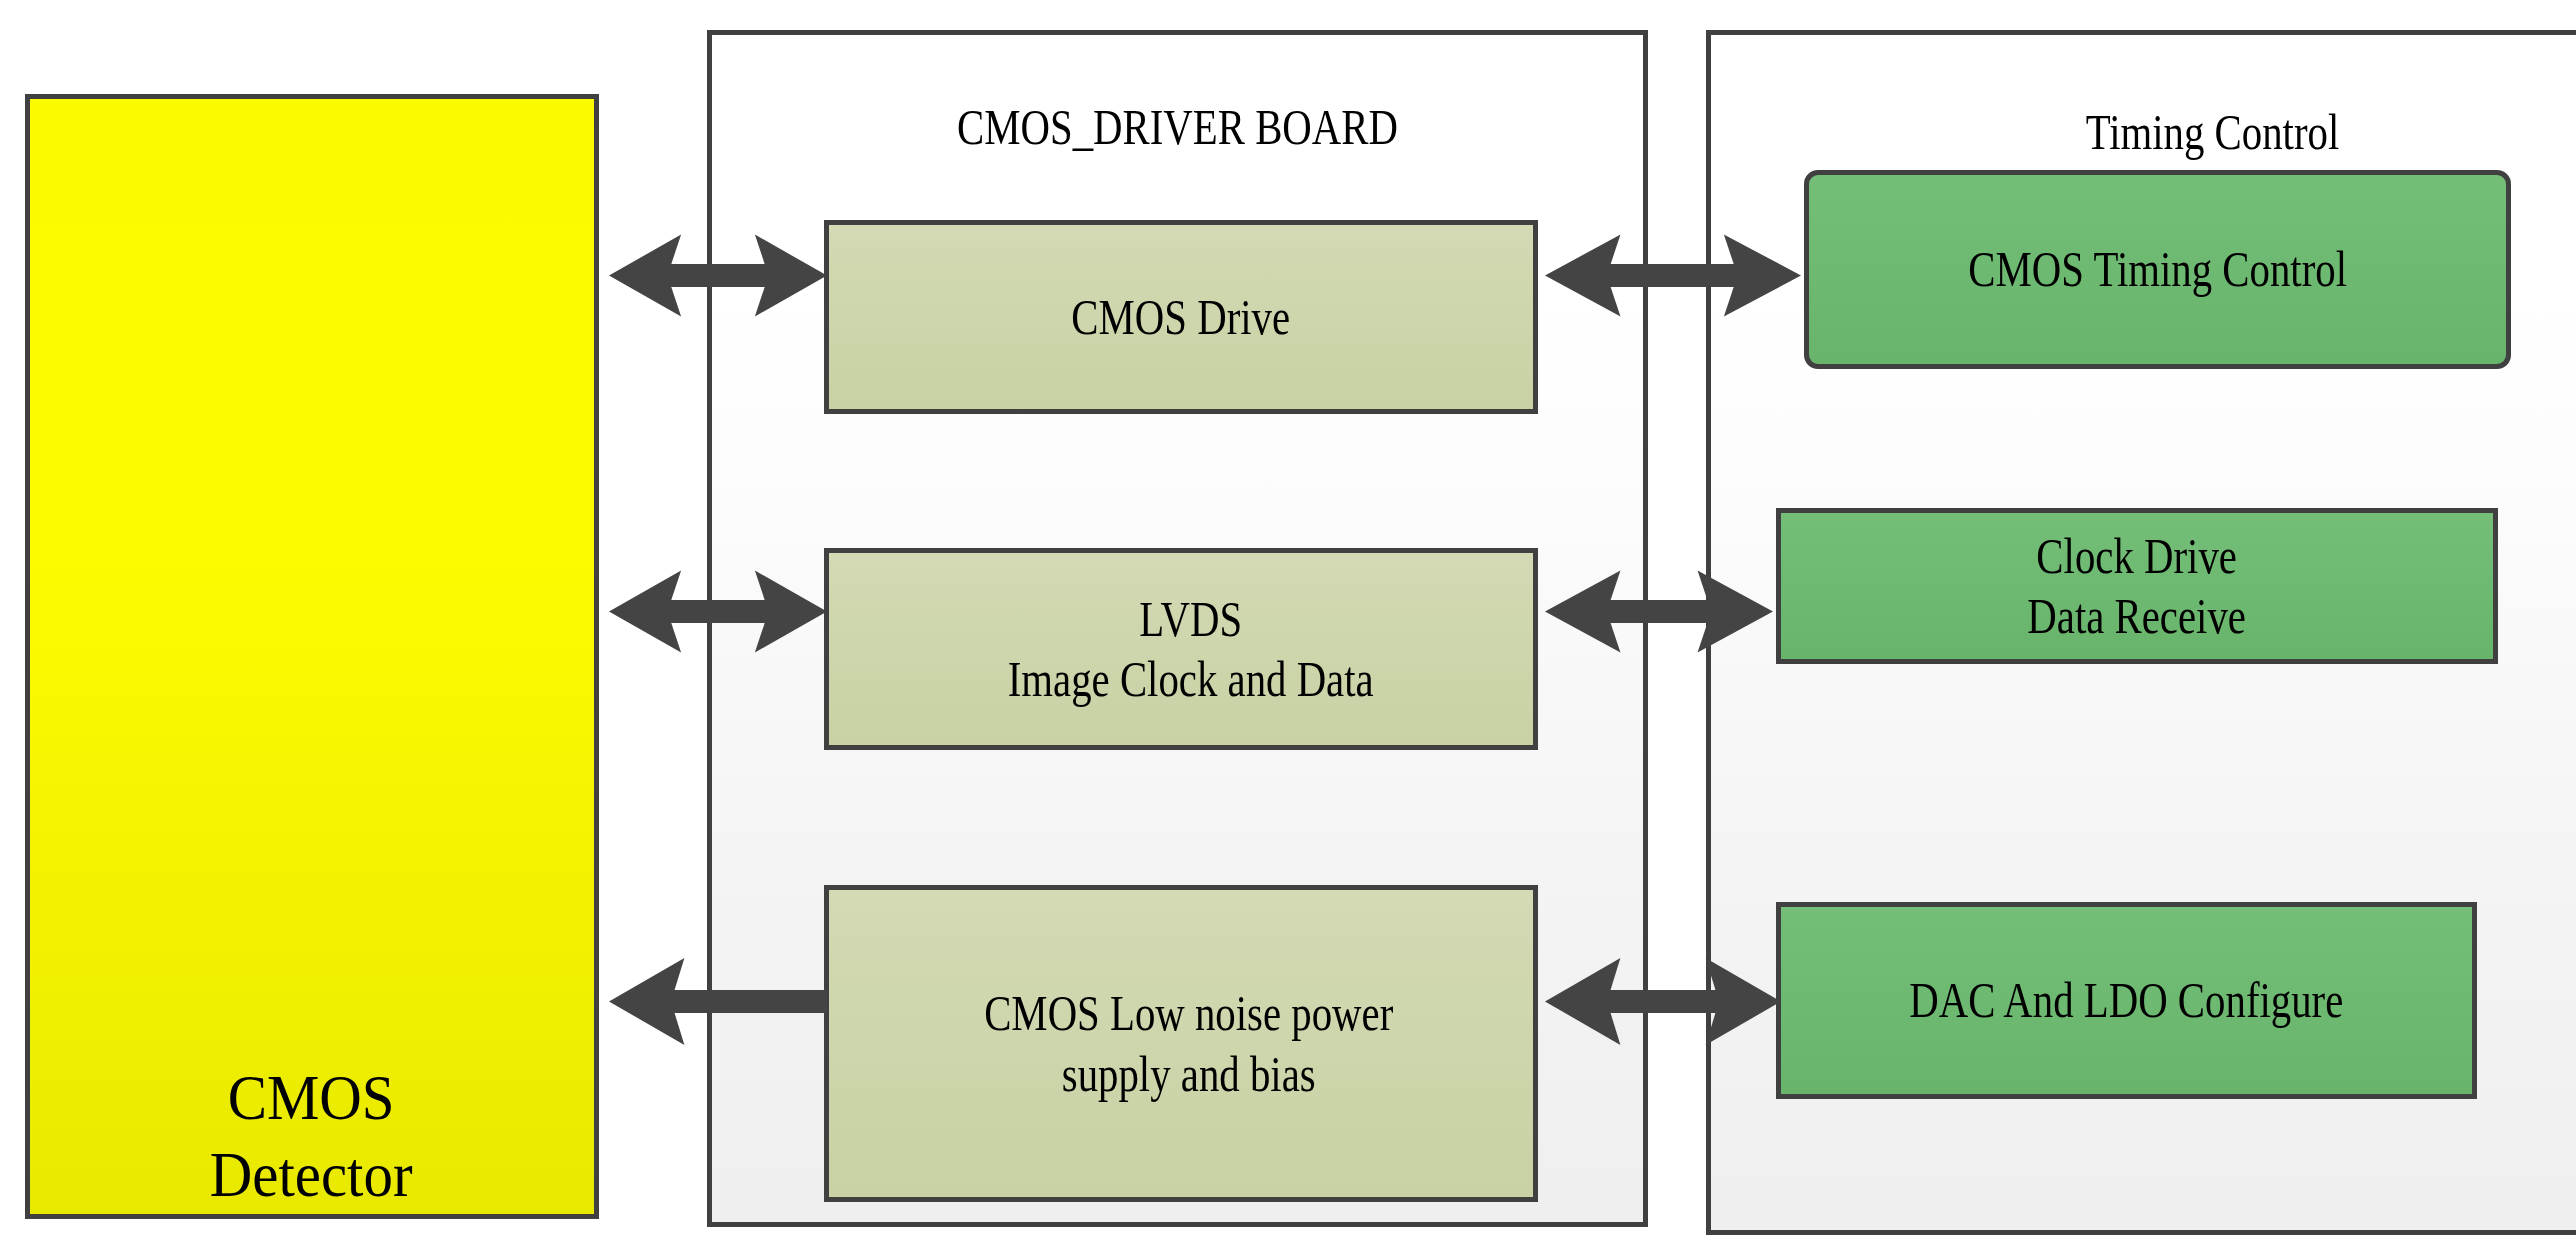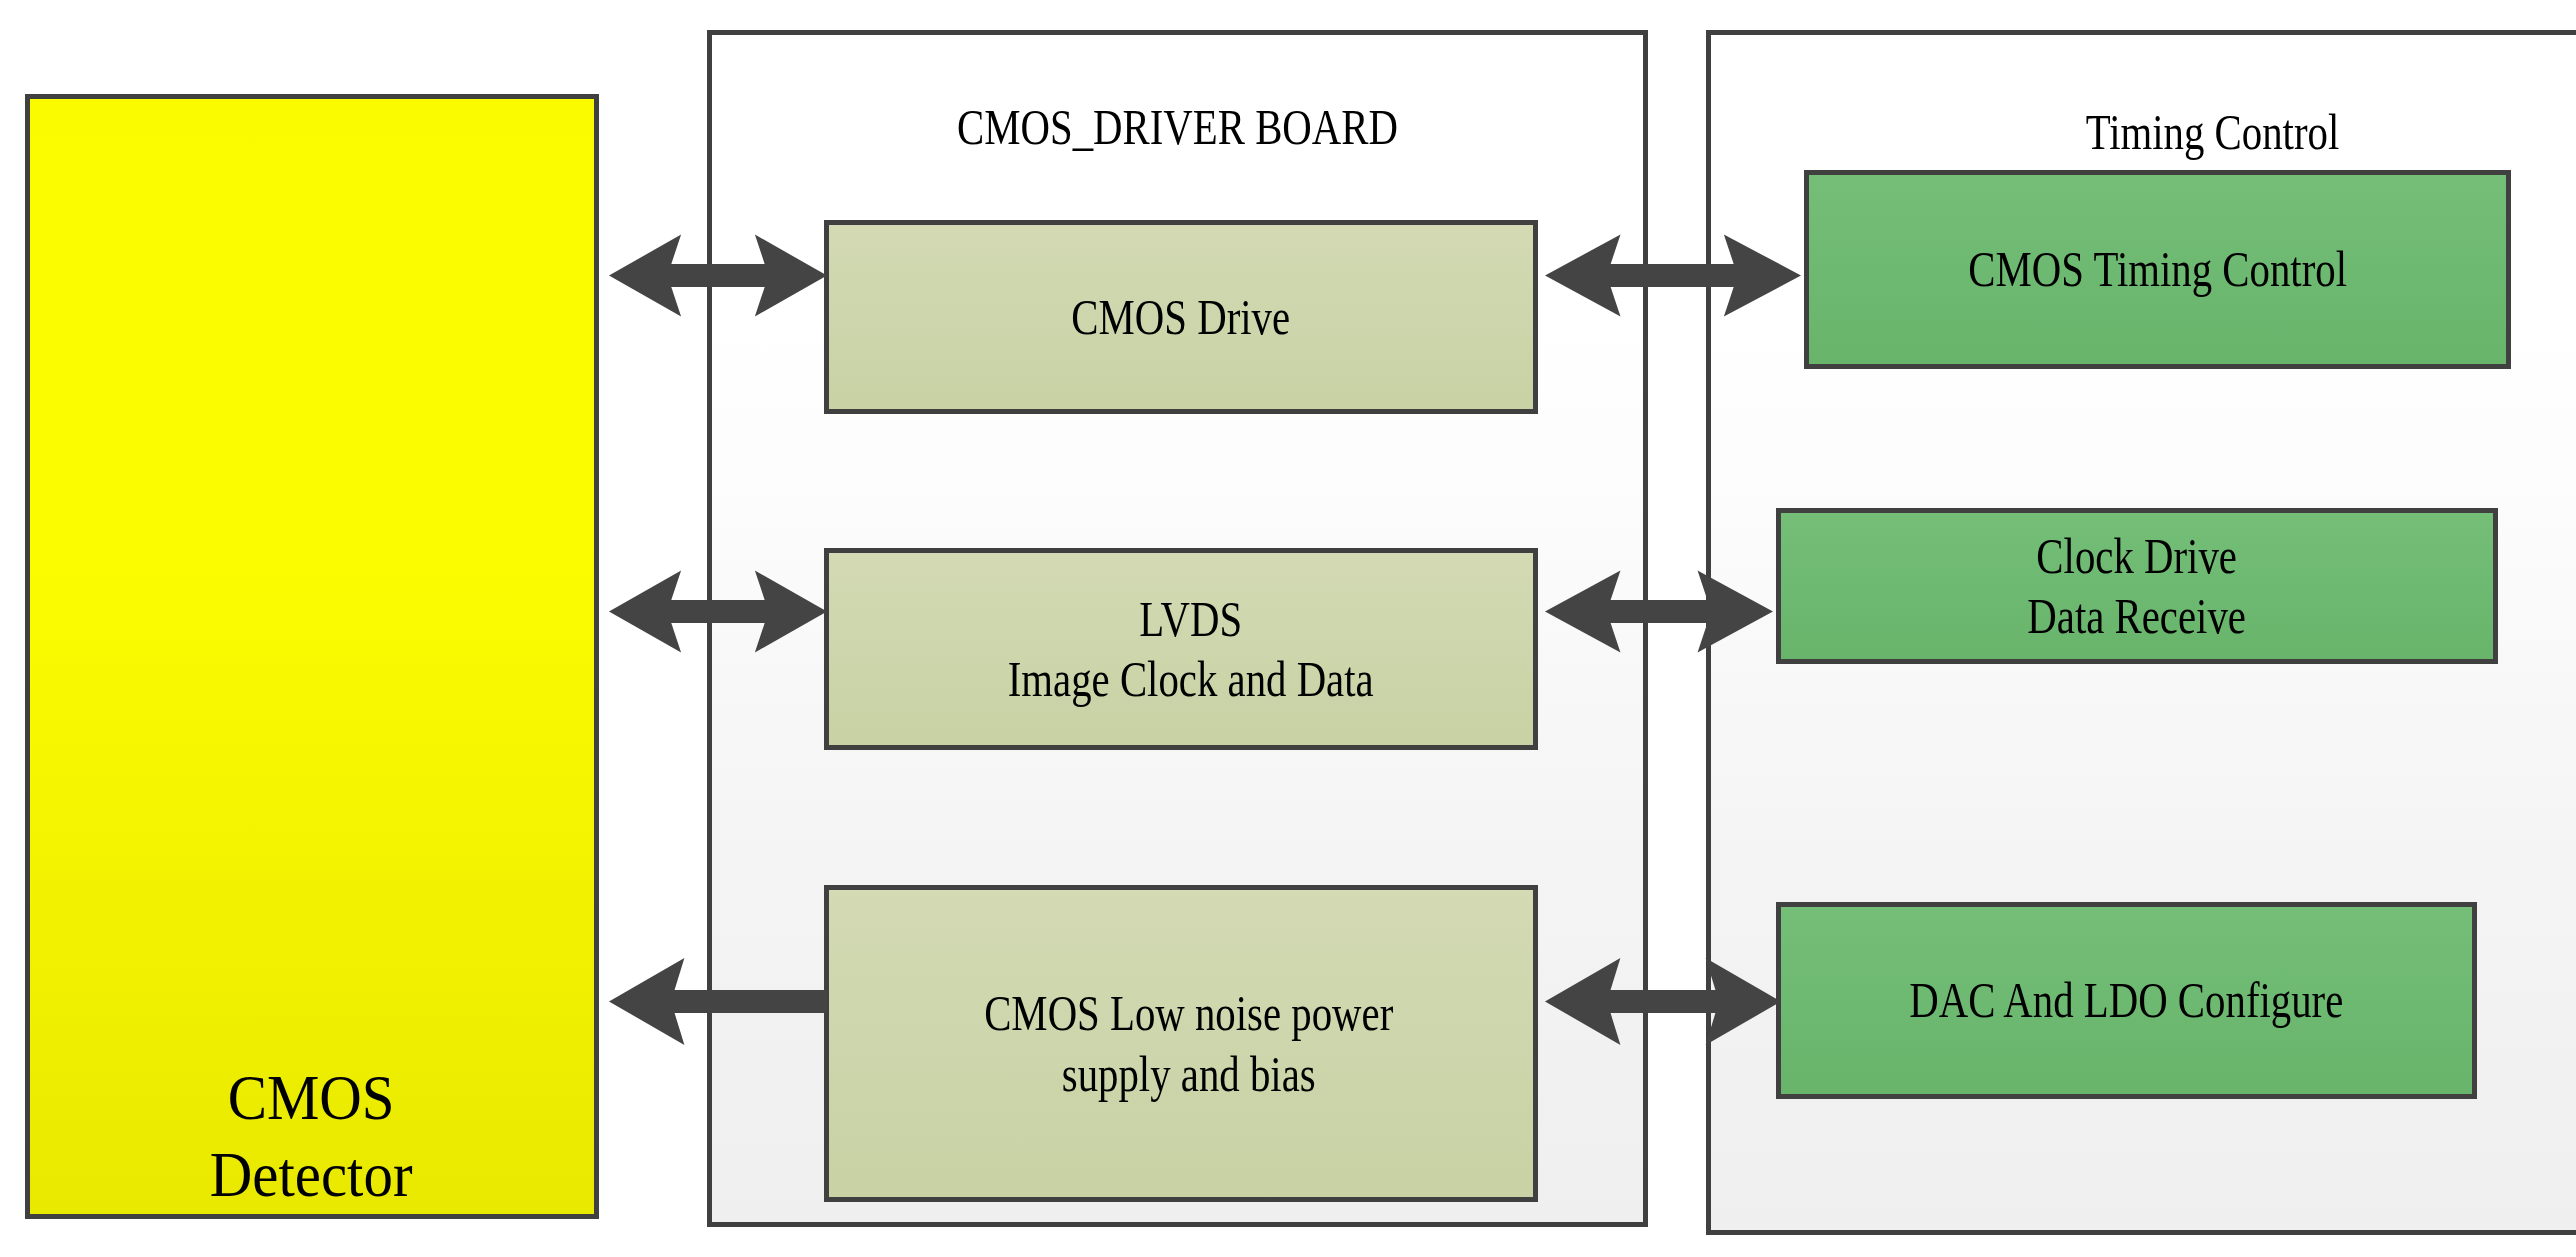--- a/index.html
+++ b/index.html
@@ -78,21 +78,21 @@
 
   <div class="abs block olive" style="left:824px;top:845px;width:714px;height:317px;padding-left:16px;">
     <span class="label">CMOS Low noise power
 supply and bias</span>
   </div>
 
   <div class="abs panel" style="left:1706px;top:29.5px;width:1013px;height:1205px;">
     <div class="panel-title" style="top:72px;">Timing Control</div>
   </div>
 
-  <div class="abs block green" style="left:1804px;top:170px;width:707px;height:199px;">
+  <div class="abs block green" style="left:1804px;top:170px;width:707px;height:199px;border-radius:14px;">
     <span class="label">CMOS Timing Control</span>
   </div>
 
   <div class="abs block green" style="left:1776px;top:508px;width:722px;height:156px;">
     <span class="label">Clock Drive
 Data Receive</span>
   </div>
 
   <div class="abs block green" style="left:1776px;top:902px;width:701px;height:197px;justify-content:center;">
     <span class="label">DAC And LDO Configure</span>

